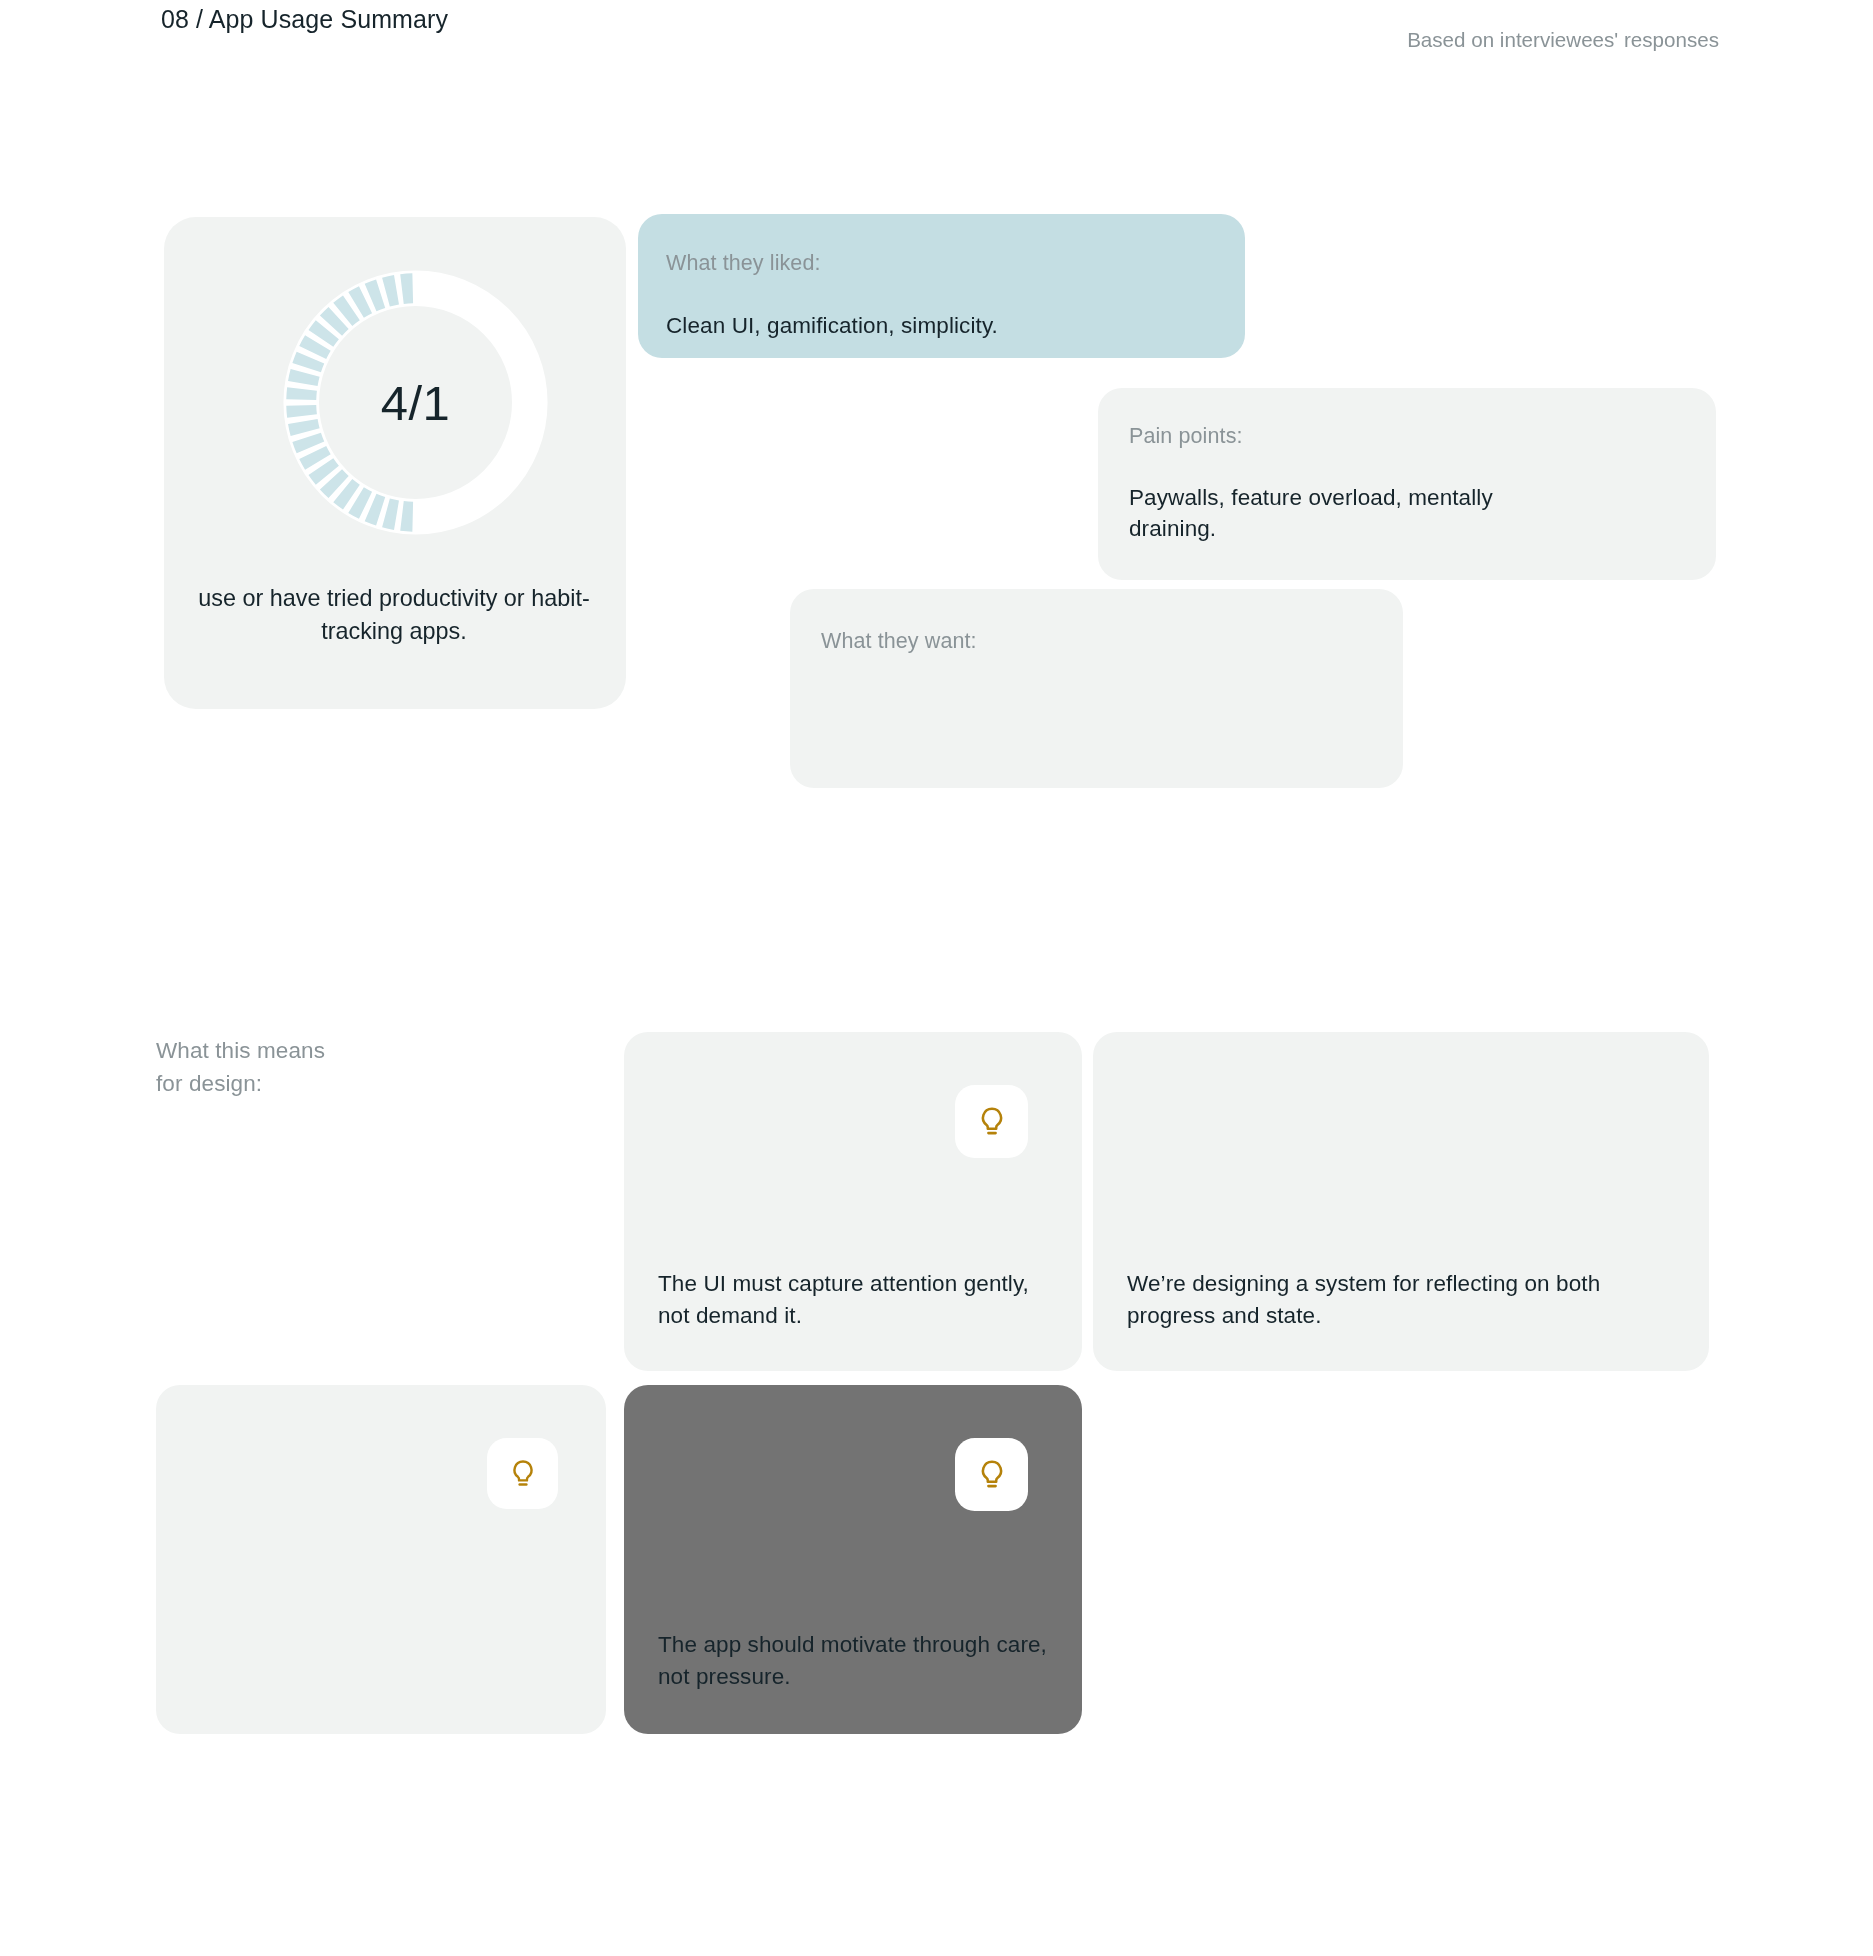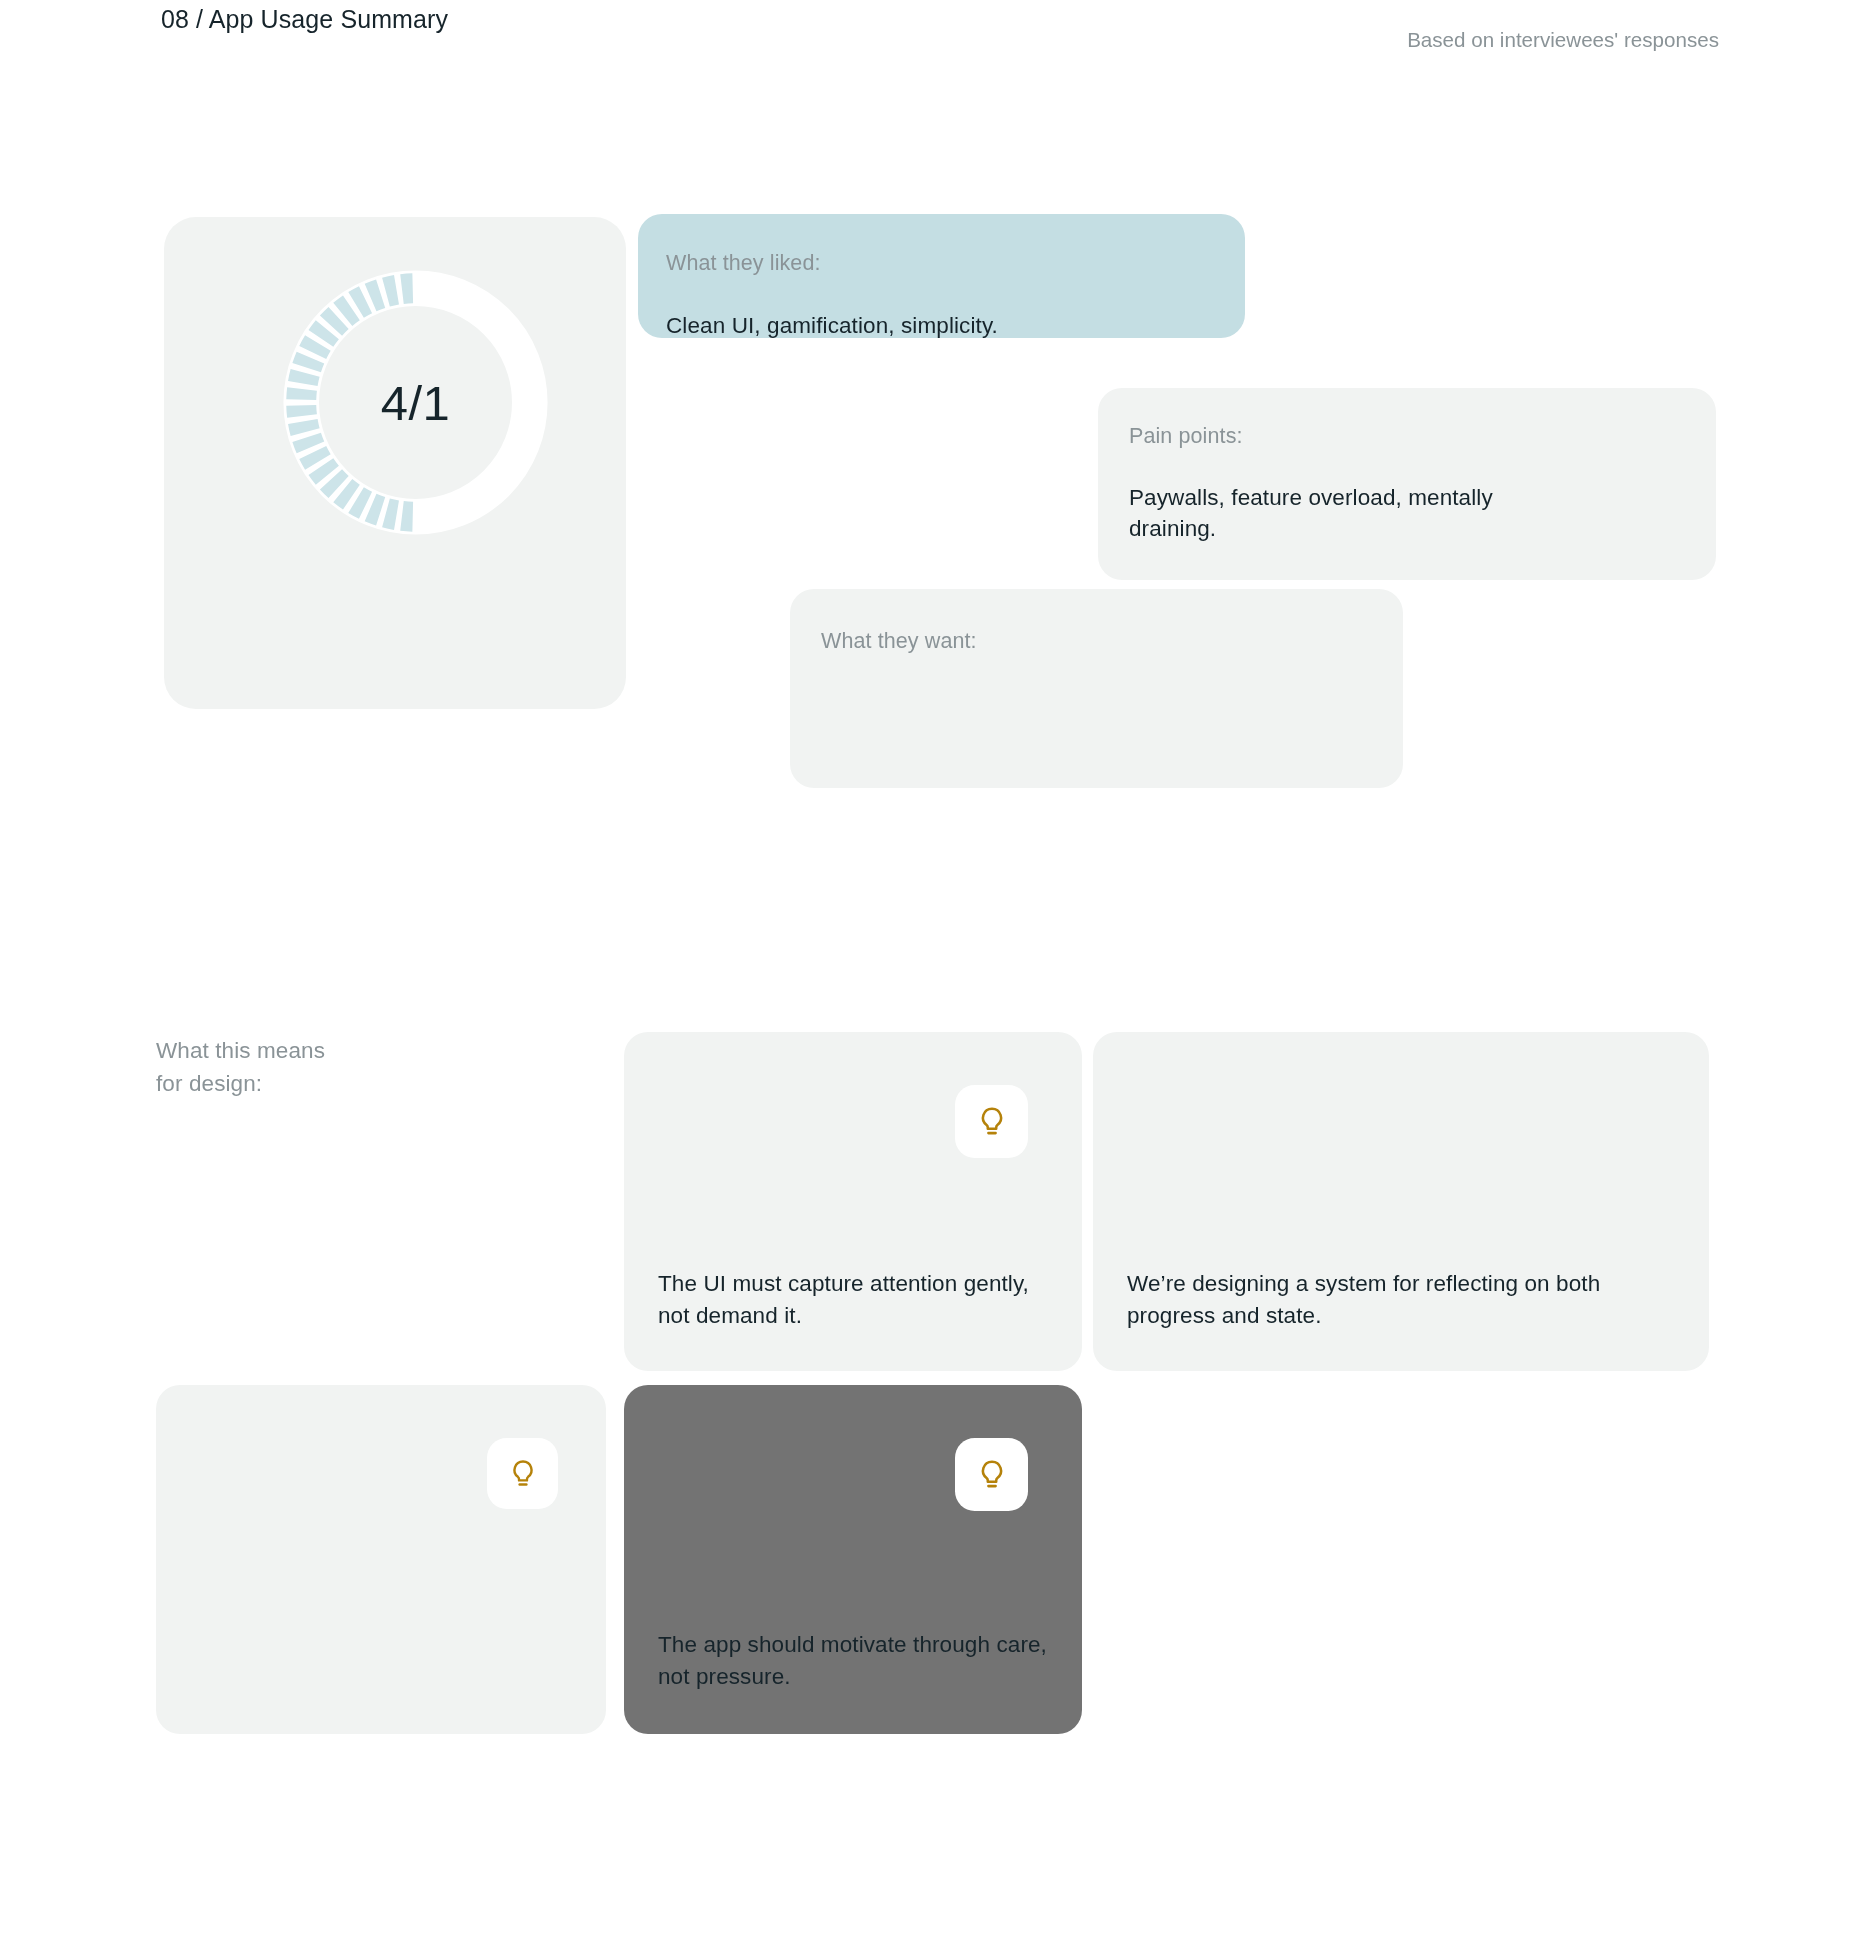--- a/index.html
+++ b/index.html
@@ -97,21 +97,21 @@
     left: 24px;
     top: 365px;
     width: 412px;
     text-align: center;
     font-size: 23.4px;
     line-height: 1.42;
     color: #16242b;
   }
 
   
-  #card-liked     { left: 638px;  top: 214px; width: 607px; height: 124px; }
+  #card-liked     { left: 638px;  top: 214px; width: 607px; height: 144px; }
   #card-pain      { left: 1098px; top: 388px; width: 618px; height: 192px; }
   #card-want      { left: 790px;  top: 589px; width: 613px; height: 199px; }
 
   #card-liked .card-label { left: 28px; top: 37px; }
   #card-liked .card-body  { left: 28px; top: 96px; }
 
   #card-pain .card-label  { left: 31px; top: 36px; }
   #card-pain .card-body   { left: 31px; top: 94px; width: 450px; }
 
   #card-want .card-label  { left: 31px; top: 40px; }
@@ -206,20 +206,21 @@
           <path d="M 72.59556031299138 264.24776897926824 A 138 138 0 0 1 62.187419117158925 256.4563320742101 L 82.54975671318005 231.77080579613238 A 106 106 0 0 0 90.54441589258758 237.75553269422053 Z" fill="#cde4e9"></path>
           <path d="M 89.6425786663876 274.1006917384299 A 138 138 0 0 1 78.23154025756854 267.8697933577513 L 94.87350193697293 240.537667361751 A 106 106 0 0 0 103.63850245389193 245.3237197411128 Z" fill="#cde4e9"></path>
           <path d="M 107.91830006170628 281.42728229063937 A 138 138 0 0 1 95.73666027518674 276.8837655569439 L 108.3194636896362 247.4614431089569 A 106 106 0 0 0 117.67637540971641 250.95139074498388 Z" fill="#cde4e9"></path>
           <path d="M 127.05068351416706 286.0783923803962 A 138 138 0 0 1 114.34642540705221 283.31475019196154 L 122.6139209648372 252.4011849300574 A 106 106 0 0 0 132.37226414856312 254.52398255305798 Z" fill="#cde4e9"></path>
           <path d="M 146.65024886991569 287.9593388189669 A 138 138 0 0 1 133.68199450121153 287.03183096106363 L 137.46587983426394 255.25633392661408 A 106 106 0 0 0 147.42700275515264 255.96876749862673 Z" fill="#cde4e9"></path>
         </g>
     </svg>
     <div id="ring-value">4/1</div>
   </div>
 
+  <div id="stat-caption">use or have tried productivity or habit-tracking apps.</div>
 </div>
 
 <div class="card tinted-blue" id="card-liked">
   <div class="card-label">What they liked:</div>
   <div class="card-body">Clean UI, gamification, simplicity.</div>
 </div>
 
 <div class="card" id="card-pain">
   <div class="card-label">Pain points:</div>
   <div class="card-body">Paywalls, feature overload, mentally draining.</div>

